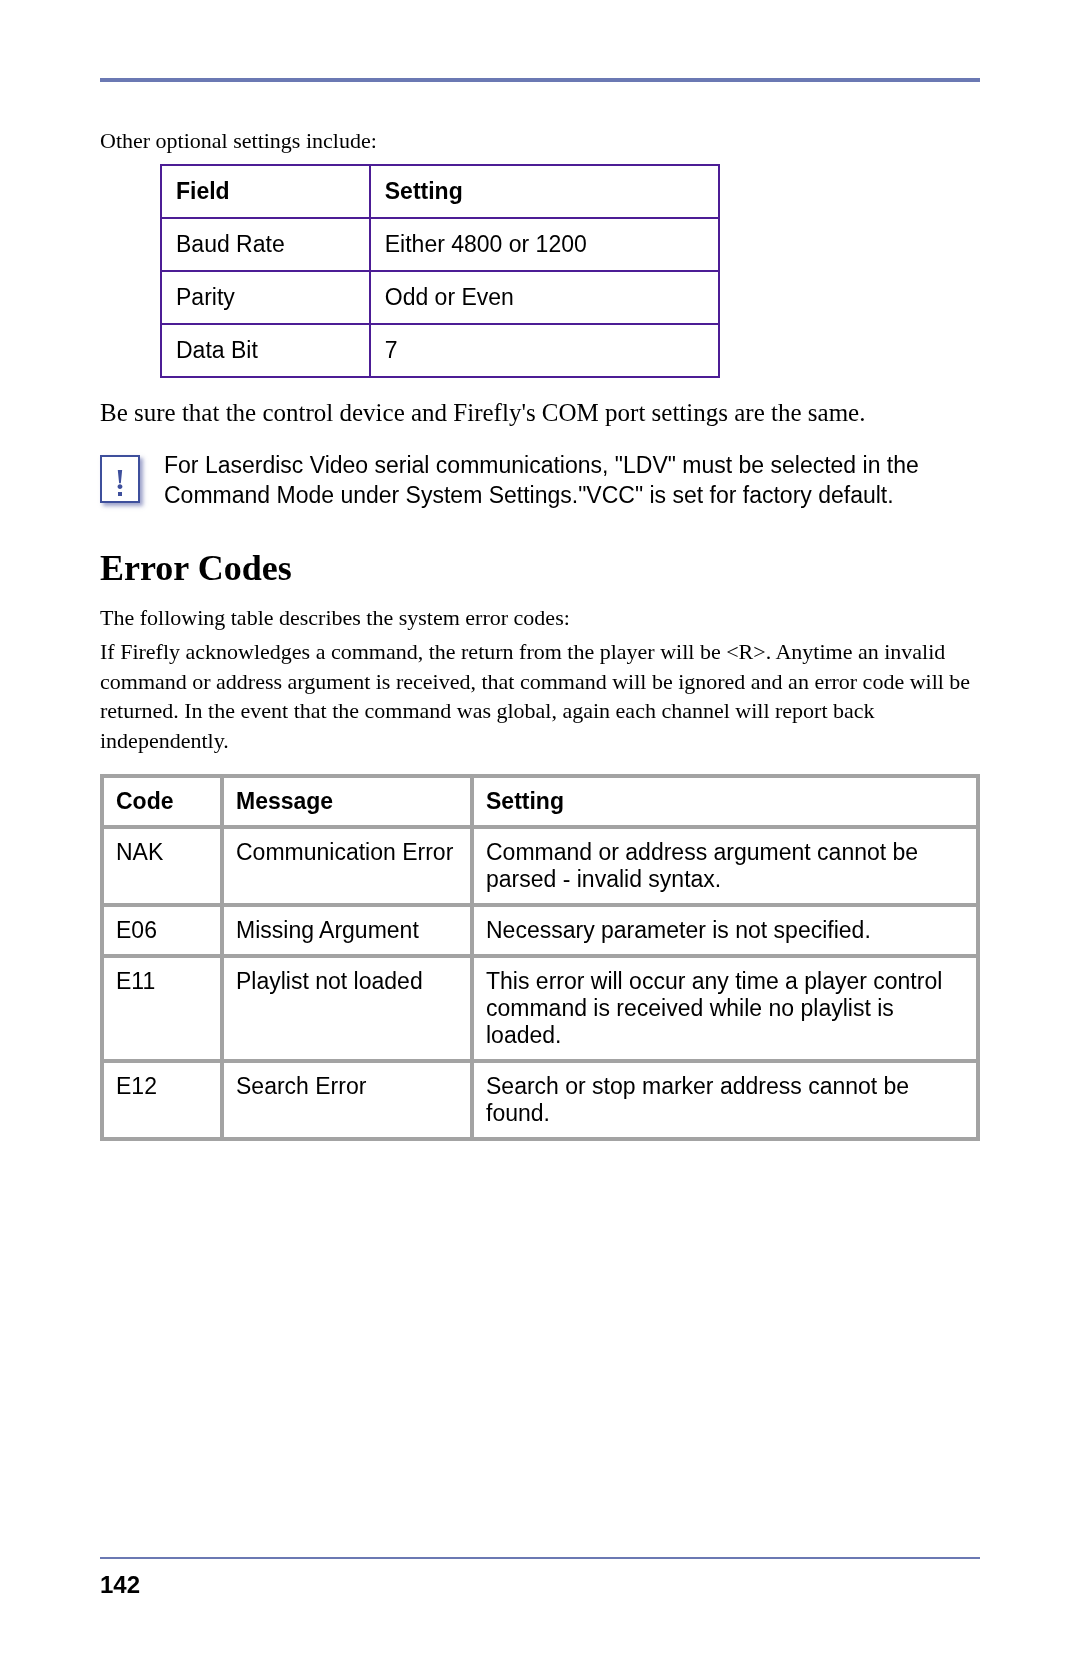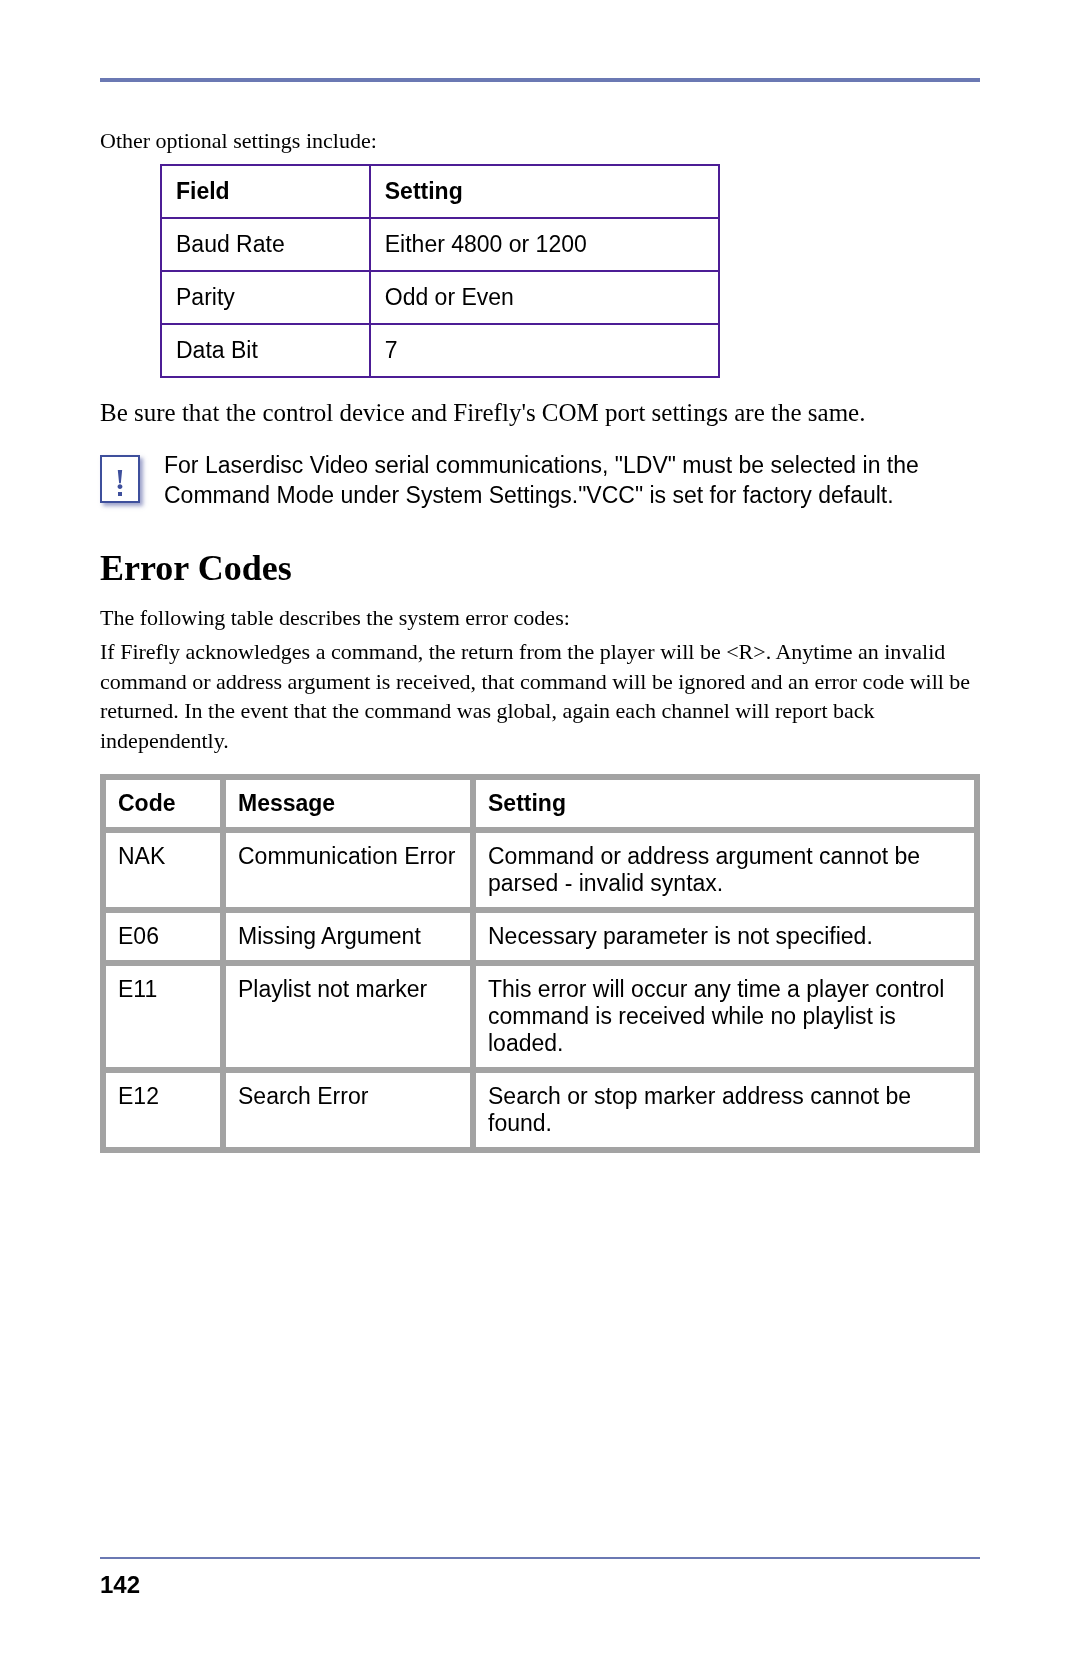--- a/index.html
+++ b/index.html
@@ -75,21 +75,21 @@
     vertical-align: top;
   }
   table.settings th {
     font-weight: bold;
   }
   table.errors {
     width: 100%;
     margin-top: 8px;
   }
   table.errors th, table.errors td {
-    border: 6px solid #a3a3a3;
+    border: 4px solid #a3a3a3;
     padding: 10px 12px;
     text-align: left;
     font-family: Arial, Helvetica, sans-serif;
     font-size: 23px;
     font-weight: normal;
     vertical-align: top;
   }
   table.errors th {
     font-weight: bold;
   }
@@ -193,21 +193,21 @@
         <td>Communication Error</td>
         <td>Command or address argument cannot be parsed - invalid syntax.</td>
       </tr>
       <tr>
         <td>E06</td>
         <td>Missing Argument</td>
         <td>Necessary parameter is not specified.</td>
       </tr>
       <tr>
         <td>E11</td>
-        <td>Playlist not marker</td>
+        <td>Playlist not loaded</td>
         <td>This error will occur any time a player control command is received while no playlist is loaded.</td>
       </tr>
       <tr>
         <td>E12</td>
         <td>Search Error</td>
         <td>Search or stop marker address cannot be found.</td>
       </tr>
     </tbody>
   </table>
 

